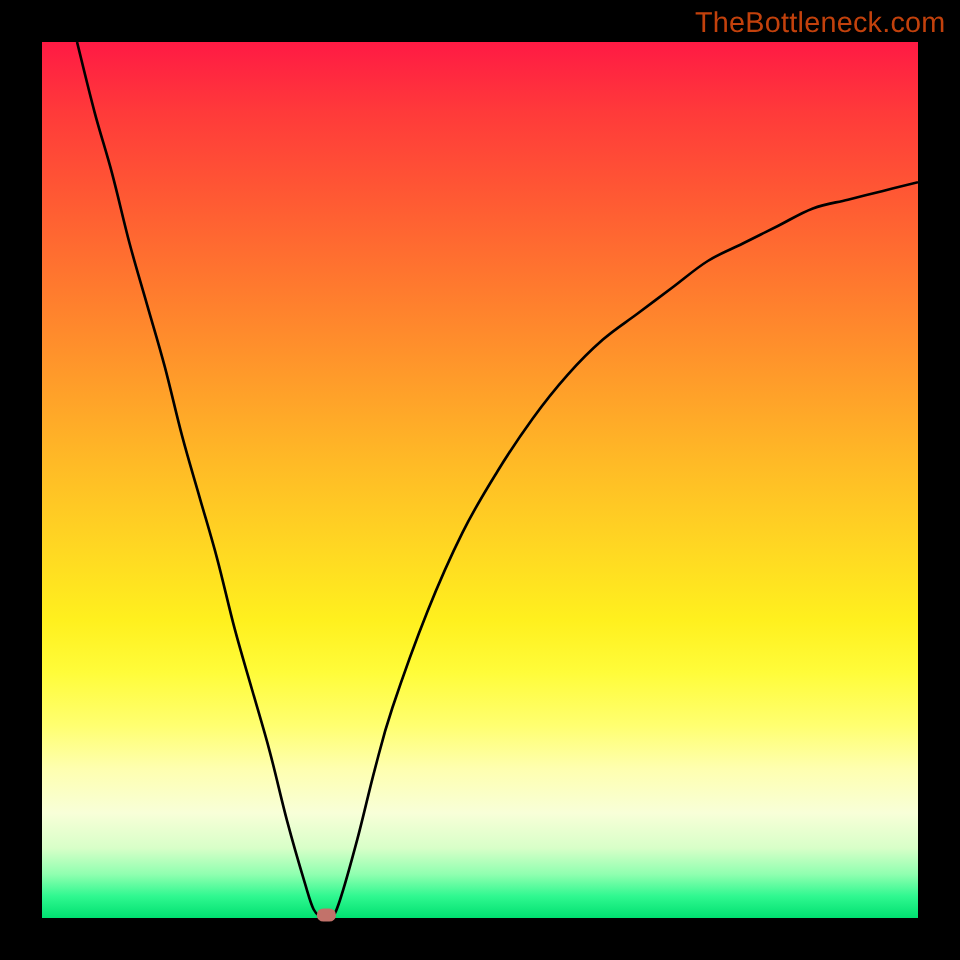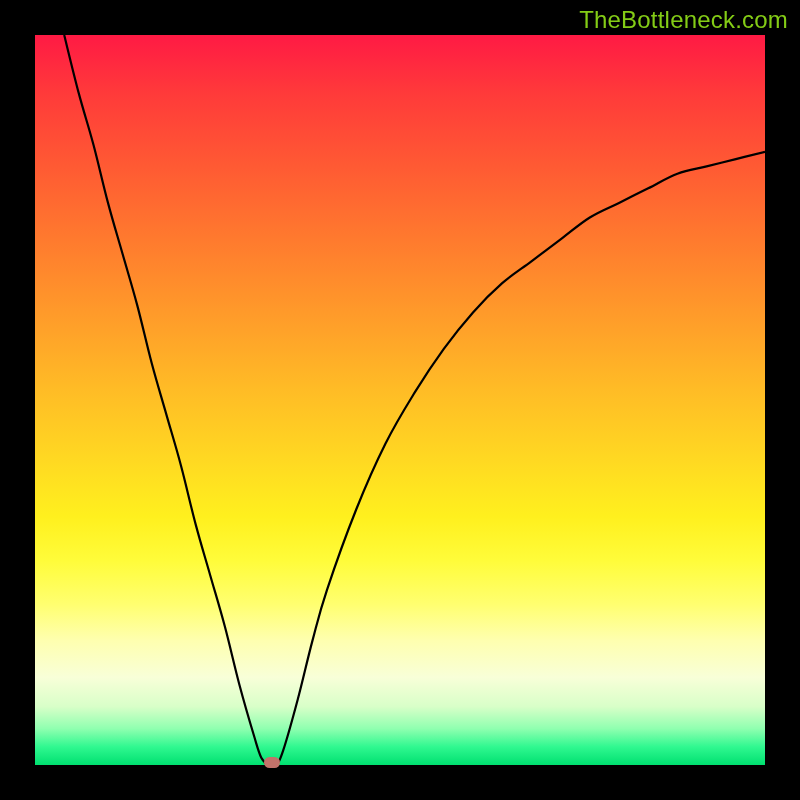--- a/index.html
+++ b/index.html
@@ -39,21 +39,21 @@
       #d8ffc8 92%,
       #90ffb0 95%,
       #30f890 97.5%,
       #00e070 100%
     );
   }
   .watermark {
     position: absolute;
     top: 6px;
     right: 12px;
-    color: #84cc16;
+    color: #c2410c;
     font-size: 24px;
     font-weight: 400;
     letter-spacing: 0.2px;
     user-select: none;
   }
   svg.curve {
     position: absolute;
     left: 0;
     top: 0;
     width: 730px;

